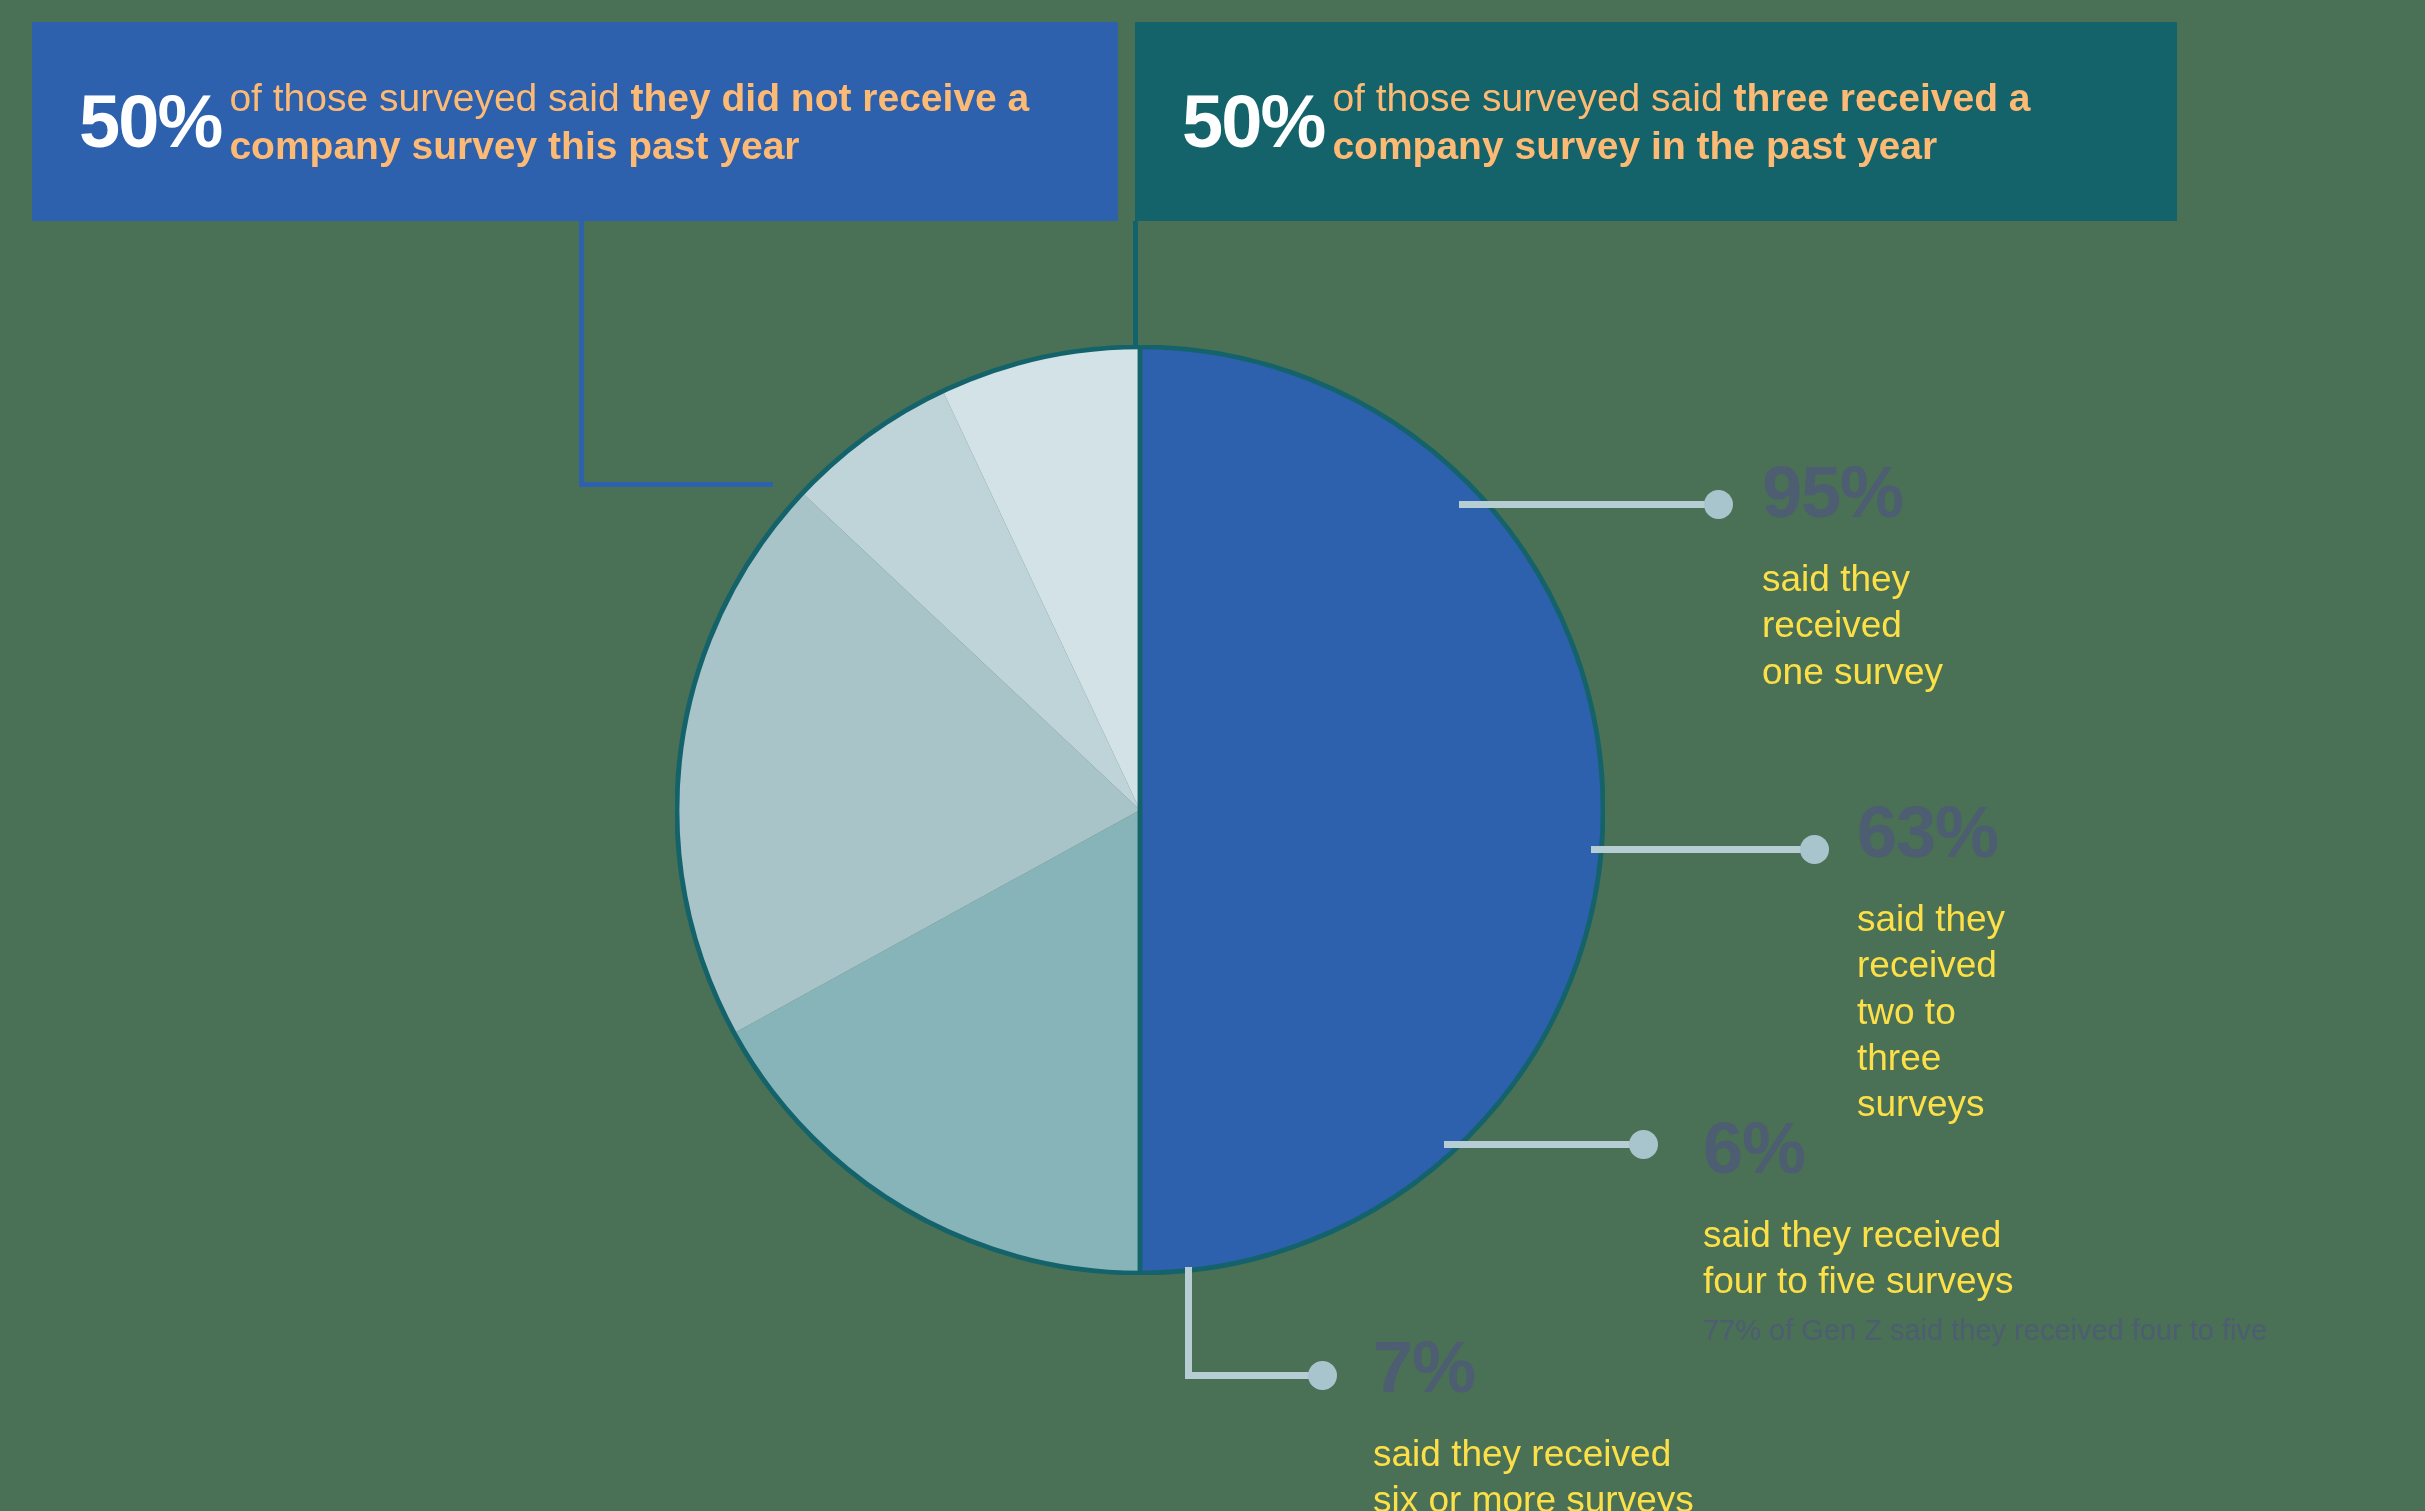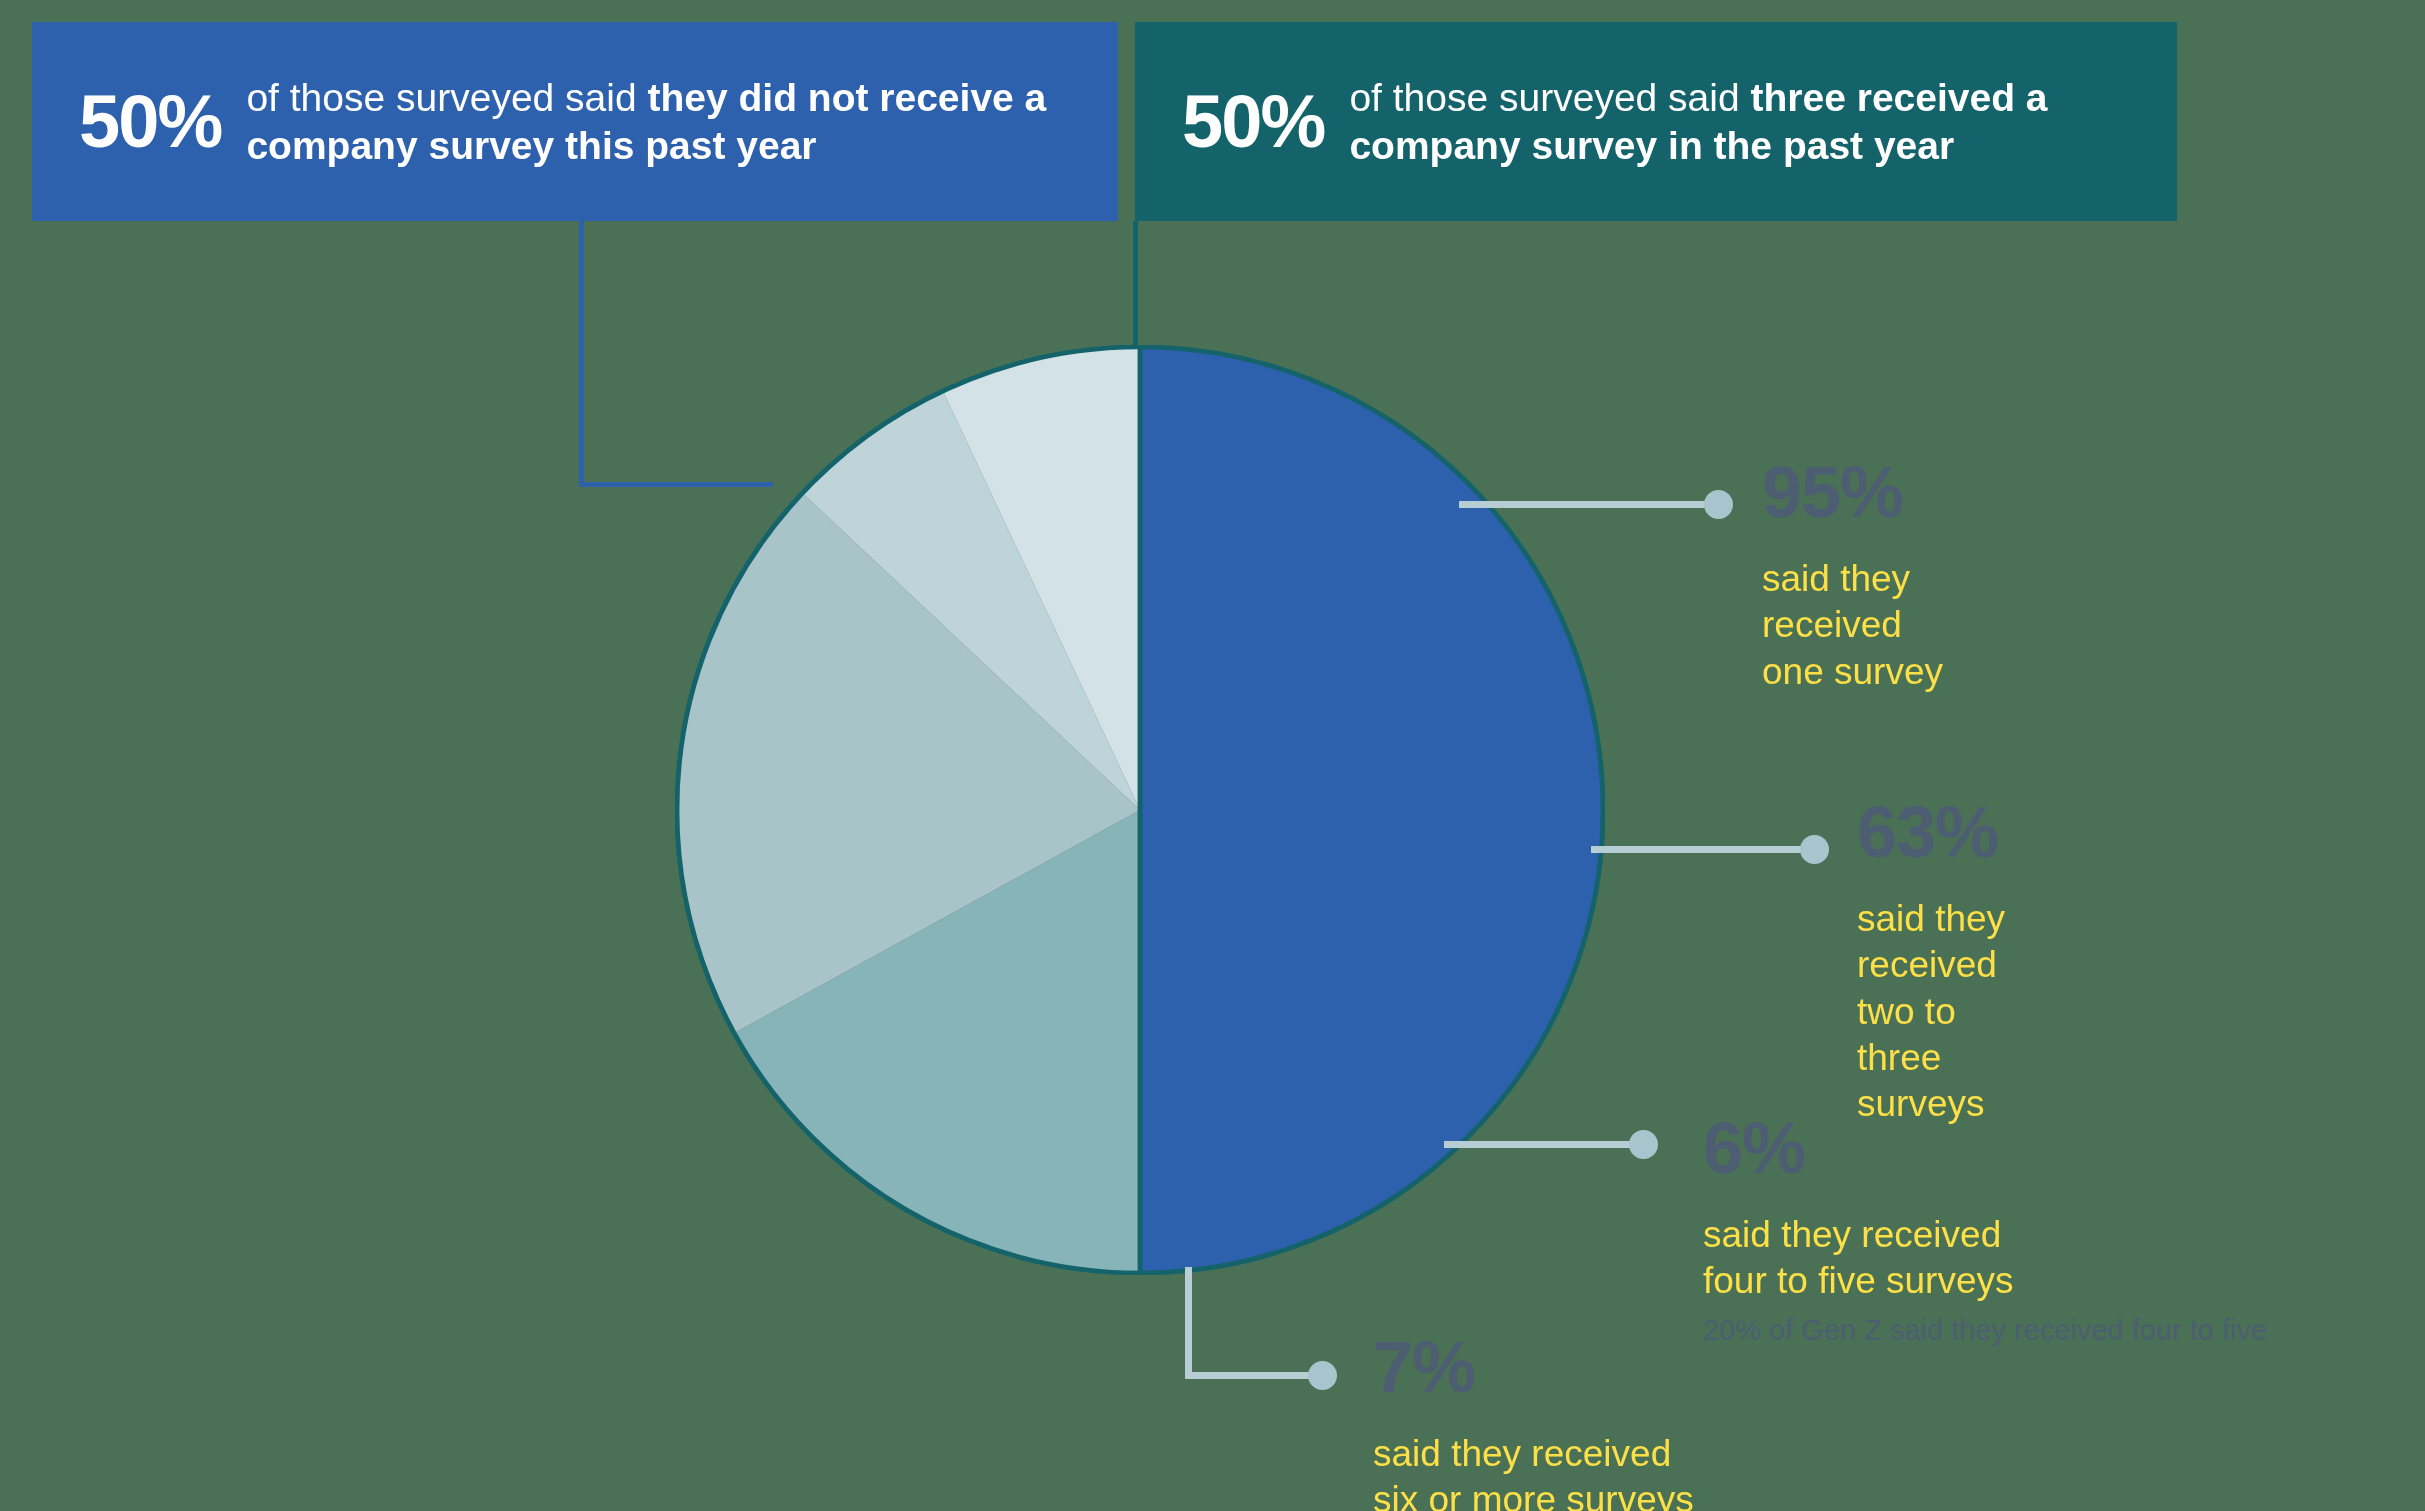--- a/index.html
+++ b/index.html
@@ -49,24 +49,24 @@
   .hdr-pct {
     color: #ffffff;
     font-size: 74px;
     font-weight: 700;
     letter-spacing: -1.9px;
     line-height: 1;
     white-space: nowrap;
     flex: 0 0 auto;
   }
   .hdr-text {
-    color: #ffffff;
+    color: #fdba74;
     font-size: 39px;
     line-height: 1.22;
-    margin-left: 25px;
+    margin-left: 8px;
     font-weight: 400;
   }
   .hdr-text b { font-weight: 700; }
 
   
   .conn {
     position: absolute;
   }
   .conn-blue-v {
     left: 579px;
@@ -201,21 +201,21 @@
   <div class="callout" id="c20">
     <div class="pct">63%</div>
     <div class="desc">said they received
 two to three surveys</div>
   </div>
 
   <div class="callout" id="c6">
     <div class="pct">6%</div>
     <div class="desc">said they received
 four to five surveys</div>
-    <div class="note">20% of Gen Z said they received four to five</div>
+    <div class="note">77% of Gen Z said they received four to five</div>
   </div>
 
   <div class="callout" id="c7">
     <div class="pct">7%</div>
     <div class="desc">said they received
 six or more surveys</div>
   </div>
 
 </div>
 

